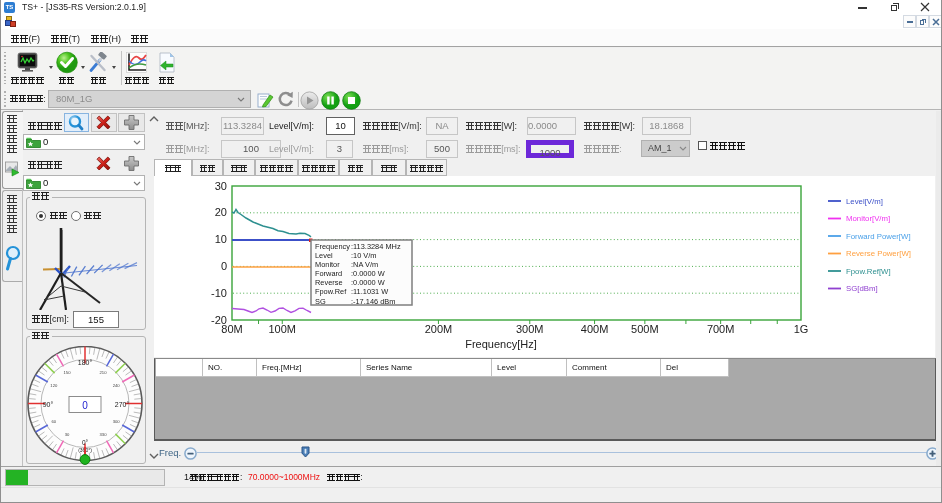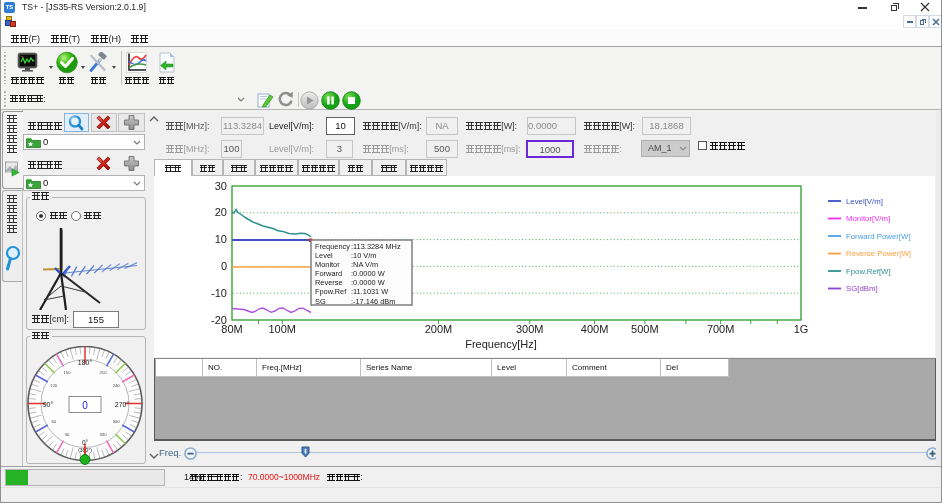--- a/index.html
+++ b/index.html
@@ -82,20 +82,21 @@
     </svg>
 <div class="a" style="left:47.5px;top:66px;width:0;height:0;border-left:2.8px solid transparent;border-right:2.8px solid transparent;border-top:3.2px solid #444"></div>
 <div class="a" style="left:79.5px;top:66px;width:0;height:0;border-left:2.8px solid transparent;border-right:2.8px solid transparent;border-top:3.2px solid #444"></div>
 <div class="a" style="left:110.5px;top:66px;width:0;height:0;border-left:2.8px solid transparent;border-right:2.8px solid transparent;border-top:3.2px solid #444"></div>
 <div class="a" style="left:9px;top:75px;width:35px;text-align:center;font-size:8.5px;color:#1a1a1a"><i class="c"></i><i class="c"></i><i class="c"></i><i class="c"></i></div>
 <div class="a" style="left:51px;top:75px;width:29px;text-align:center;font-size:8.5px;color:#1a1a1a"><i class="c"></i><i class="c"></i></div>
 <div class="a" style="left:83px;top:75px;width:29px;text-align:center;font-size:8.5px;color:#1a1a1a"><i class="c"></i><i class="c"></i></div>
 <div class="a" style="left:122px;top:75px;width:28px;text-align:center;font-size:8.5px;color:#1a1a1a"><i class="c"></i><i class="c"></i><i class="c"></i></div>
 <div class="a" style="left:152px;top:75px;width:27px;text-align:center;font-size:8.5px;color:#1a1a1a"><i class="c"></i><i class="c"></i></div>
 <div class="a" style="left:9px;top:93.5px;height:11px;line-height:11px;font-size:8.5px;color:#1a1a1a"><i class="c"></i><i class="c"></i><i class="c"></i><i class="c"></i>:</div>
+<div class="a" style="left:47px;top:90px;width:203px;height:17.5px;background:#d4d4d4;border:1px solid #b0b0b0;font-size:9.5px;line-height:15px;color:#8c8c8c;padding-left:7px">80M_1G</div>
 <svg class="a" style="left:236px;top:96.5px" width="8" height="5">
       <path d="M1 1 L4 4 L7 1" fill="none" stroke="#787878" stroke-width="1.1"></path>
     </svg>
 <svg class="a" style="left:256px;top:91px" width="17" height="17" viewBox="0 0 17 17">
 <rect x="1" y="3" width="11" height="13" fill="#fdfdfd" stroke="#8fa8c8" stroke-width="0.9"></rect>
 <rect x="3" y="5" width="7" height="1" fill="#b8c8dc"></rect>
       <rect x="3" y="7.5" width="7" height="1" fill="#b8c8dc"></rect>
 <path d="M6 14 L13 4 L16 6 L9 15.5 L5.5 16 Z" fill="#59c832" stroke="#2f8c14" stroke-width="0.7"></path>
     </svg>
 <svg class="a" style="left:276px;top:91px" width="17" height="17" viewBox="0 0 17 17">
@@ -362,27 +363,27 @@
 <div class="a" style="left:220px;top:117px;width:43px;height:18px;background:#f0f0f0;border:1px solid #c6c6c6;font-size:9.5px;line-height:16px;text-align:center;color:#8a8a8a">113.3284</div>
 <div class="a" style="left:268px;top:120px;height:12px;line-height:12px;font-size:9px;color:#222">Level[V/m]:</div>
 <div class="a" style="left:325px;top:117px;width:29px;height:18px;background:#fff;border:1px solid #616161;font-size:9.5px;line-height:16px;text-align:center;color:#111">10</div>
 <div class="a" style="left:362px;top:120px;height:12px;line-height:12px;font-size:9px;color:#333"><i class="c"></i><i class="c"></i><i class="c"></i><i class="c"></i>[V/m]:</div>
 <div class="a" style="left:425px;top:117px;width:32px;height:18px;background:#f0f0f0;border:1px solid #c6c6c6;font-size:9.5px;line-height:16px;text-align:center;color:#8a8a8a">NA</div>
 <div class="a" style="left:465px;top:120px;height:12px;line-height:12px;font-size:9px;color:#333"><i class="c"></i><i class="c"></i><i class="c"></i><i class="c"></i>[W]:</div>
 <div class="a" style="left:526px;top:117px;width:49px;height:18px;background:#f0f0f0;border:1px solid #c6c6c6;font-size:9.5px;line-height:16px;text-align:left;color:#8a8a8a">0.0000</div>
 <div class="a" style="left:583px;top:120px;height:12px;line-height:12px;font-size:9px;color:#333"><i class="c"></i><i class="c"></i><i class="c"></i><i class="c"></i>[W]:</div>
 <div class="a" style="left:641px;top:117px;width:49px;height:18px;background:#f0f0f0;border:1px solid #c6c6c6;font-size:9.5px;line-height:16px;text-align:center;color:#8a8a8a">18.1868</div>
 <div class="a" style="left:165px;top:143px;height:12px;line-height:12px;font-size:9px;color:#9b9b9b"><i class="c"></i><i class="c"></i>[MHz]:</div>
-<div class="a" style="left:220px;top:139.5px;width:21px;height:18px;background:#f0f0f0;border:1px solid #c6c6c6;font-size:9.5px;line-height:16px;text-align:center;color:#555">100</div>
+<div class="a" style="left:220px;top:139.5px;width:60px;height:18px;background:#f0f0f0;border:1px solid #c6c6c6;font-size:9.5px;line-height:16px;text-align:center;color:#555">100</div>
 <div class="a" style="left:268px;top:143px;height:12px;line-height:12px;font-size:9px;color:#9b9b9b">Level[V/m]:</div>
 <div class="a" style="left:325px;top:139.5px;width:27px;height:18px;background:#f0f0f0;border:1px solid #c6c6c6;font-size:9.5px;line-height:16px;text-align:center;color:#555">3</div>
 <div class="a" style="left:362px;top:143px;height:12px;line-height:12px;font-size:9px;color:#9b9b9b"><i class="c"></i><i class="c"></i><i class="c"></i>[ms]:</div>
 <div class="a" style="left:425px;top:139.5px;width:32px;height:18px;background:#f0f0f0;border:1px solid #c6c6c6;font-size:9.5px;line-height:16px;text-align:center;color:#555">500</div>
 <div class="a" style="left:465px;top:143px;height:12px;line-height:12px;font-size:9px;color:#9b9b9b"><i class="c"></i><i class="c"></i><i class="c"></i><i class="c"></i>[ms]:</div>
-<div class="a" style="left:525px;top:139.5px;width:48px;height:18px;background:#f0f0f0;border:2px solid #6d28d9;font-size:9.5px;line-height:16px;text-align:center;color:#555">1000</div>
+<div class="a" style="left:525px;top:139.5px;width:48px;height:18px;background:#f0f0f0;border:5px solid #6d28d9;font-size:9.5px;line-height:16px;text-align:center;color:#555">1000</div>
 <div class="a" style="left:583px;top:143px;height:12px;line-height:12px;font-size:9px;color:#9b9b9b"><i class="c"></i><i class="c"></i><i class="c"></i><i class="c"></i>:</div>
 <div class="a" style="left:640px;top:139.5px;width:49px;height:17px;background:#cccccc;border:1px solid #b0b0b0;font-size:9px;line-height:15px;color:#444;padding-left:6px">AM_1</div>
 <svg class="a" style="left:678px;top:145.5px" width="8" height="5">
       <path d="M1 1 L4 4 L7 1" fill="none" stroke="#888" stroke-width="1.1"></path>
     </svg>
 <div class="a" style="left:697px;top:141px;width:9px;height:9px;background:#fff;border:1px solid #555"></div>
 <div class="a" style="left:709px;top:141px;height:11px;line-height:11px;font-size:9px;color:#111"><i class="c"></i><i class="c"></i><i class="c"></i><i class="c"></i></div>
 <div class="a" style="left:153px;top:159px;width:781px;height:16.5px"></div>
 <div class="a" style="left:153px;top:159px;width:38px;height:16.5px;background:#fff;border:1px solid #b5b5b5;border-bottom:none;font-size:8.5px;line-height:16px;text-align:center;color:#222;z-index:2"><i class="c"></i><i class="c"></i></div>
 <div class="a" style="left:191px;top:159px;width:31px;height:16.5px;background:#f0f0f0;border:1px solid #b5b5b5;font-size:8.5px;line-height:16px;text-align:center;color:#222;z-index:1"><i class="c"></i><i class="c"></i></div>

